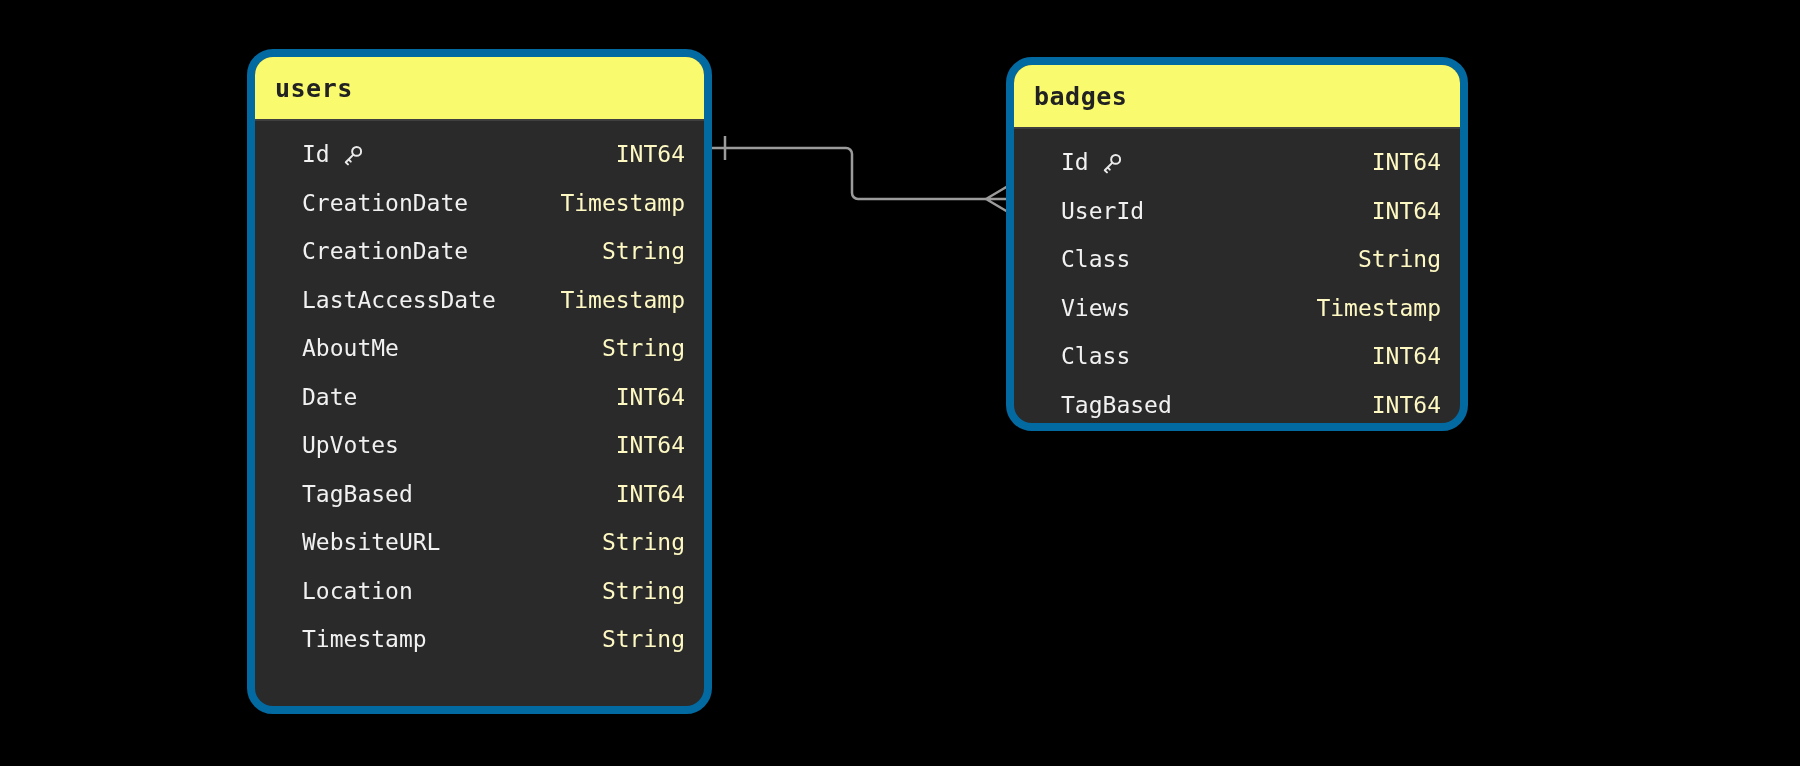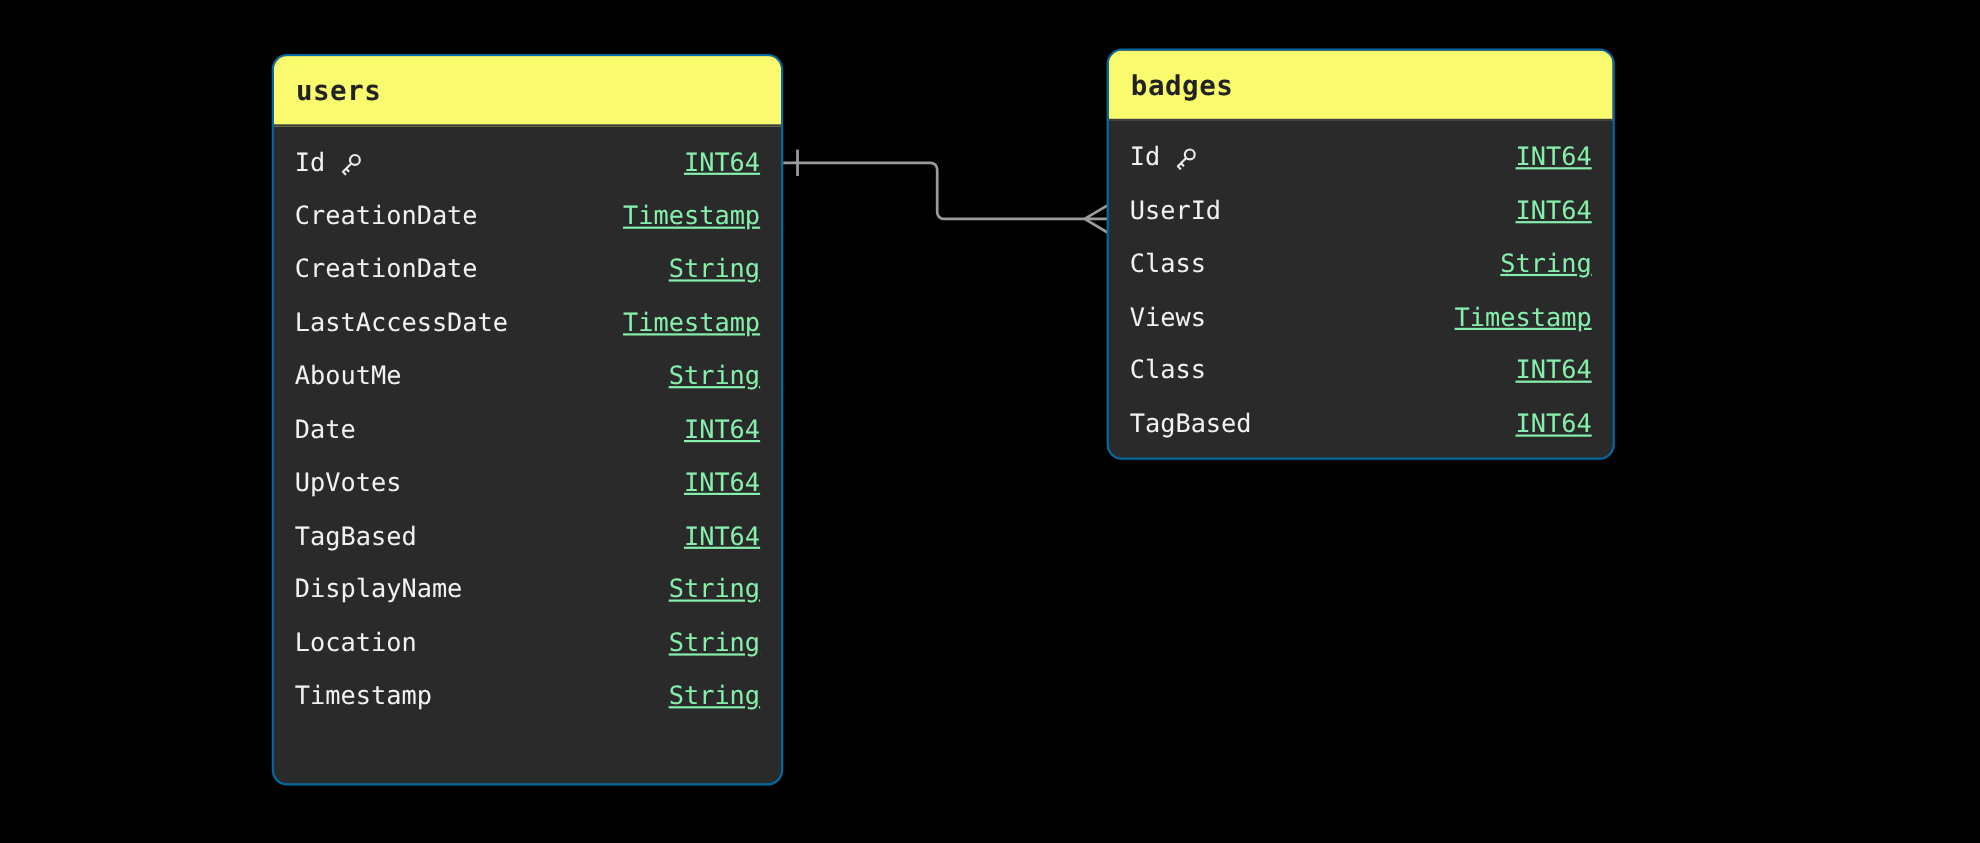--- a/index.html
+++ b/index.html
@@ -19,27 +19,27 @@
     position: absolute;
     left: 0; top: 0;
     width: 1800px;
     height: 766px;
     z-index: 1;
   }
   .erd-table {
     position: absolute;
     z-index: 2;
     background: #2a2a2b;
-    border: 2px solid #0369a1;
-    border-radius: 14px;
+    border: 8px solid #0369a1;
+    border-radius: 26px;
     box-sizing: border-box;
     overflow: hidden;
   }
   .erd-table.users  { left: 247px; top: 49px;  width: 465px; height: 665px; }
-  .erd-table.badges { left: 1006px; top: 44px; width: 462px; height: 374px; }
+  .erd-table.badges { left: 1006px; top: 57px; width: 462px; height: 374px; }
   .erd-header {
     height: 64px;
     background: #f9fa6e;
     border-bottom: 2px solid #3f3f3f;
     display: flex;
     align-items: center;
     padding: 0 20px;
     box-sizing: border-box;
     color: #222222;
     font-size: 25px;
@@ -57,26 +57,26 @@
     padding: 0 19px;
     box-sizing: border-box;
   }
   .col-name {
     color: #f1f1f1;
     font-size: 23px;
     display: flex;
     align-items: center;
     gap: 11px;
     white-space: nowrap;
+    margin-left: 28px;
   }
   .col-type {
-    color: #86efac;
+    color: #fef9c3;
     font-size: 23px;
     white-space: nowrap;
-    text-decoration: underline;
   }
   .key-svg {
     width: 25px;
     height: 25px;
     display: inline-block;
   }
 </style>
 </head>
 <body>
 
@@ -153,21 +153,21 @@
 
       <div class="erd-row">
         <span class="col-name">
           <span>TagBased</span>
         </span>
         <span class="col-type">INT64</span>
       </div>
 
       <div class="erd-row">
         <span class="col-name">
-          <span>DisplayName</span>
+          <span>WebsiteURL</span>
         </span>
         <span class="col-type">String</span>
       </div>
 
       <div class="erd-row">
         <span class="col-name">
           <span>Location</span>
         </span>
         <span class="col-type">String</span>
       </div>

